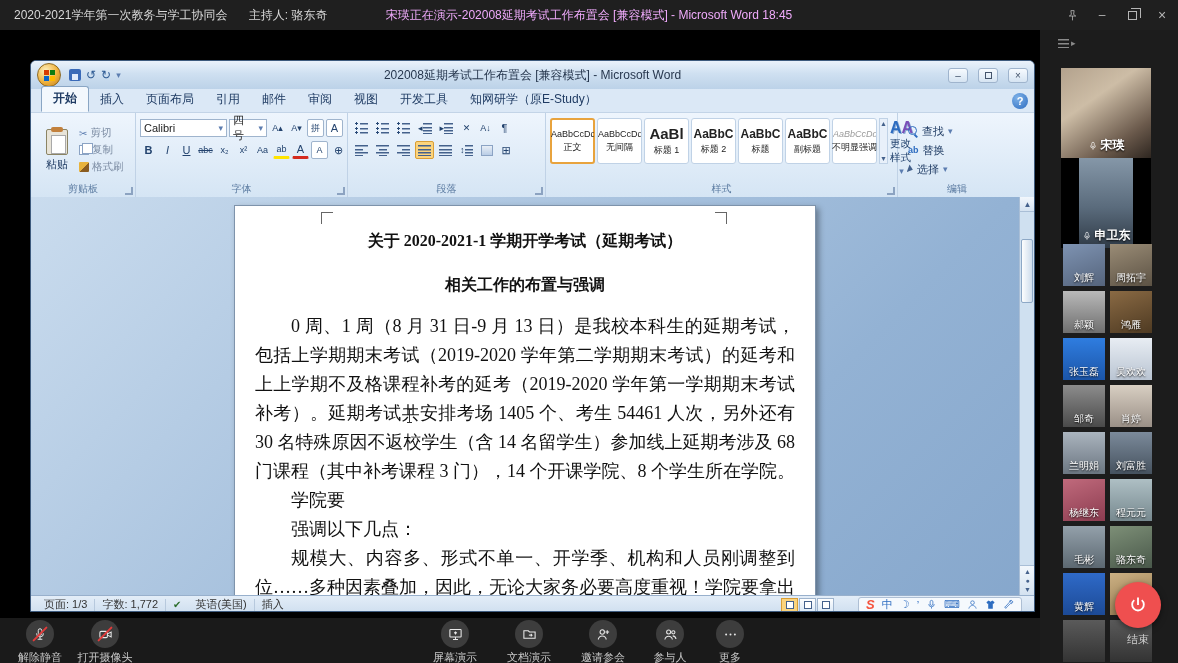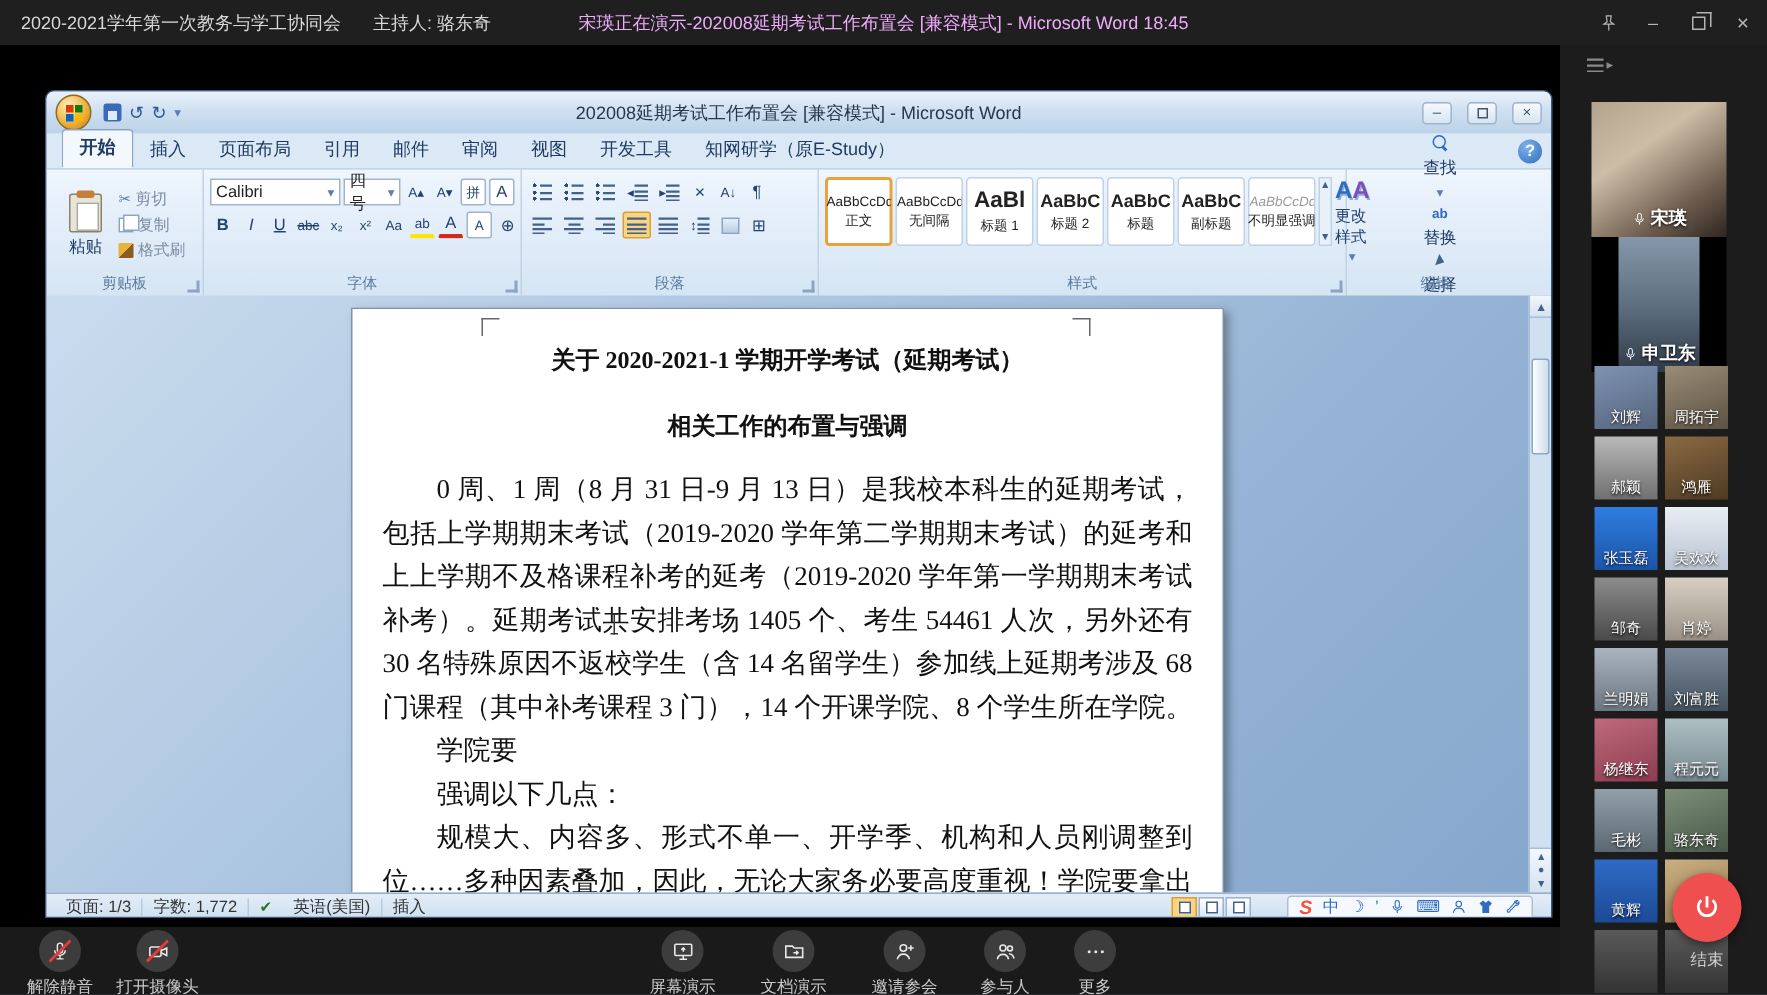--- a/index.html
+++ b/index.html
@@ -119,21 +119,21 @@
   .chip.h1 .prev { font-size:15px; font-weight:bold; }
   .chip.h2 .prev,.chip.h3 .prev,.chip.h4 .prev { font-size:12px; font-weight:bold; }
   .chip.dim .prev { font-style:italic; color:#9a9a9a; }
   .chip .cname { font-size:9px; color:#222; white-space:nowrap; }
   .chipscroll { width:11px; height:46px; margin:0 2px; border:1px solid #c0d2e6; background:#e8f0fa;
     display:flex; flex-direction:column; align-items:center; justify-content:space-between; font-size:7px; color:#44618c; padding:1px 0; }
   .changest { width:44px; display:flex; flex-direction:column; align-items:center; font-size:10.5px; color:#23436e; gap:1px; padding-top:2px; }
   .aa-ico { font-size:16px; font-weight:bold; color:#2d6cc0; line-height:1; text-shadow:1px 1px 0 #8faed6; }
 
   .g-edit { width:118px; display:flex; flex-direction:column; justify-content:center; gap:4px; padding-left:10px; font-size:11px; }
-  .erow { display:flex; align-items:center; gap:4px;flex-direction:column; }
+  .erow { display:flex; align-items:center; gap:4px; }
   .ic-mag { width:10px; height:10px; position:relative; }
   .ic-mag::before { content:""; position:absolute; left:0; top:0; width:7px; height:7px; border:1.5px solid #2d6cc0; border-radius:50%; }
   .ic-mag::after { content:""; position:absolute; right:0; bottom:0; width:4px; height:1.5px; background:#2d6cc0; transform:rotate(45deg); }
   .ic-ab { font-size:9px; color:#2d6cc0; font-weight:bold; }
   .ic-cursorarrow { width:0; height:0; border-left:5px solid #44618c; border-top:4px solid transparent; border-bottom:4px solid transparent; transform:rotate(20deg); }
 
   
   .wdoc { height:398px; background:linear-gradient(135deg,#cadcee,#93b2d4 70%,#86a7cc); position:relative; overflow:hidden; }
   .page { position:absolute; left:203px; top:8px; width:582px; height:420px; background:#fff;
     border:1px solid #7e93ab; box-shadow:3px 3px 6px rgba(0,0,0,.35); padding:18px 20px 0; overflow:hidden;

